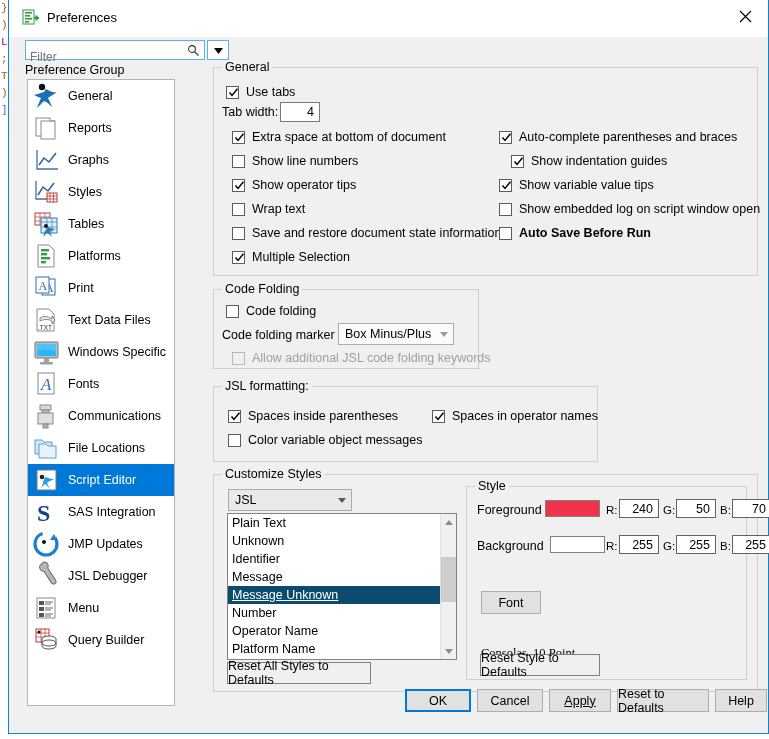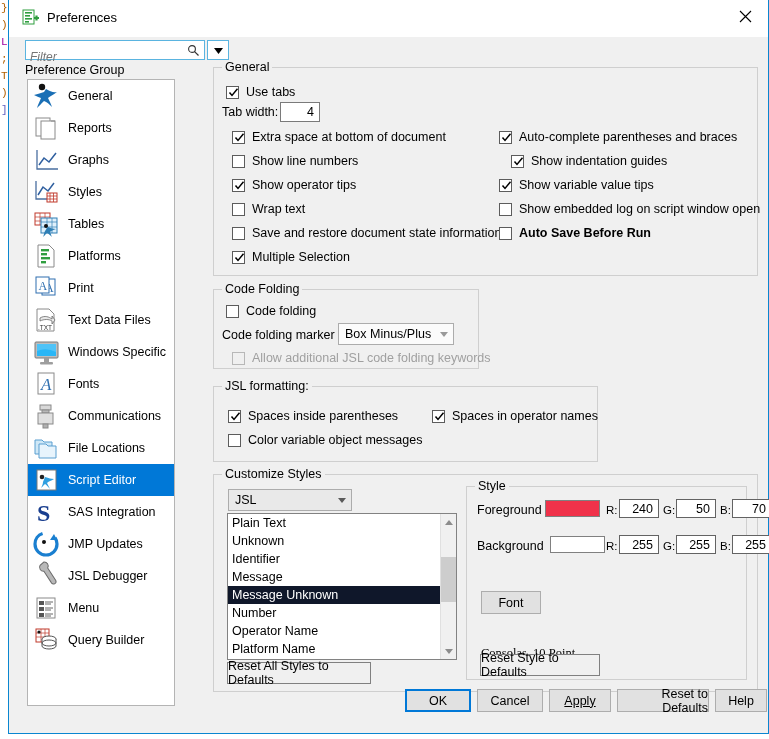--- a/index.html
+++ b/index.html
@@ -52,21 +52,21 @@
 
   
   #filter-row{position:absolute;left:16px;top:40px;width:204px;height:20px;}
   #filter-box{
     position:absolute;left:0;top:0;width:180px;height:20px;
     border:1px solid #5ab4e0;background:#fff;box-sizing:border-box;
   }
   #filter-input{
     border:none;outline:none;width:150px;height:32px;margin:0;padding:0 0 0 4px;
     font-family:"Liberation Sans", sans-serif;font-size:12px;
-    font-style:italic;color:#8a8a8a;background:transparent;
+    color:#8a8a8a;background:transparent;
   }
   #filter-search-icon{position:absolute;right:4px;top:3px;}
   #filter-drop{
     position:absolute;left:182px;top:0;width:22px;height:20px;
     border:1px solid #5ab4e0;background:#fff;box-sizing:border-box;
     display:flex;align-items:center;justify-content:center;
   }
 
   
   #pref-group-label{position:absolute;left:16px;top:63px;font-size:12.5px;}
@@ -128,21 +128,21 @@
   }
   .btn.focus{border:1px solid #0078d7;outline:1px solid #0078d7;outline-offset:-2px;}
 
   
   #styles-list{
     position:absolute;left:218px;top:513px;width:230px;height:147px;
     background:#fff;border:1px solid #828282;box-sizing:border-box;
     overflow:hidden;
   }
   .sl-item{height:18px;line-height:18px;padding-left:4px;font-size:12.5px;}
-  .sl-item.selected{background:#0f172a;color:#fff;}
+  .sl-item.selected{background:#0c4a6e;color:#fff;text-decoration:underline;}
   #styles-scroll{
     position:absolute;right:0;top:0;width:16px;height:100%;
     background:#f0f0f0;border-left:1px solid #e0e0e0;box-sizing:border-box;
   }
   #styles-scroll .sb-arrow{
     height:16px;display:flex;align-items:center;justify-content:center;
   }
   #styles-scroll .sb-thumb{
     position:absolute;left:0;width:15px;background:#cdcdcd;
   }
@@ -152,21 +152,21 @@
   .rgbfield{
     position:absolute;border:1px solid #636363;background:#fff;
     box-sizing:border-box;font-size:12.5px;
     display:flex;align-items:center;justify-content:flex-end;padding-right:5px;
   }
   .rgblabel{position:absolute;font-size:11.5px;}
   .statictext{position:absolute;font-size:12.5px;}
   .monotext{position:absolute;font-family:Liberation Serif, serif;font-size:12.5px;margin-top:16px;}
 
   
-  #bottom-bar{position:absolute;left:0;bottom:0;width:100%;height:52px;text-align:right;}
+  #bottom-bar{position:absolute;left:0;bottom:0;width:100%;height:52px;}
 </style>
 </head>
 <body>
 
 <div id="bg-editor">
   <span style="color:#b06000">}</span>
   <span style="color:#b06000">)</span>
   <span style="color:#a000a0">L</span>
   <span style="color:#b06000">;</span>
   <span></span>

